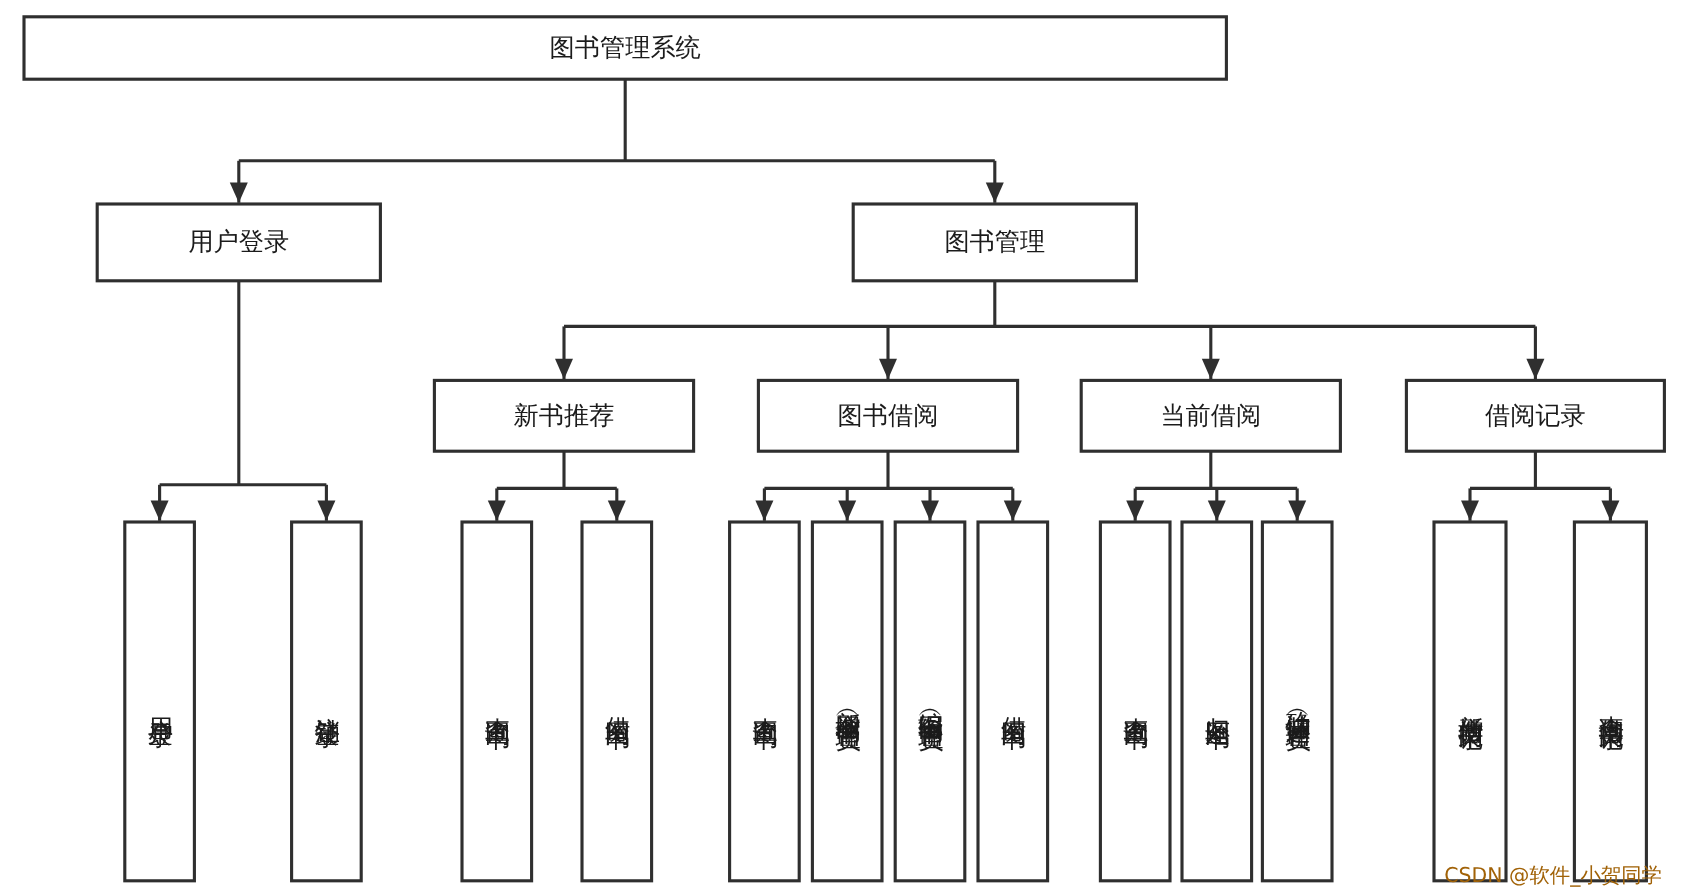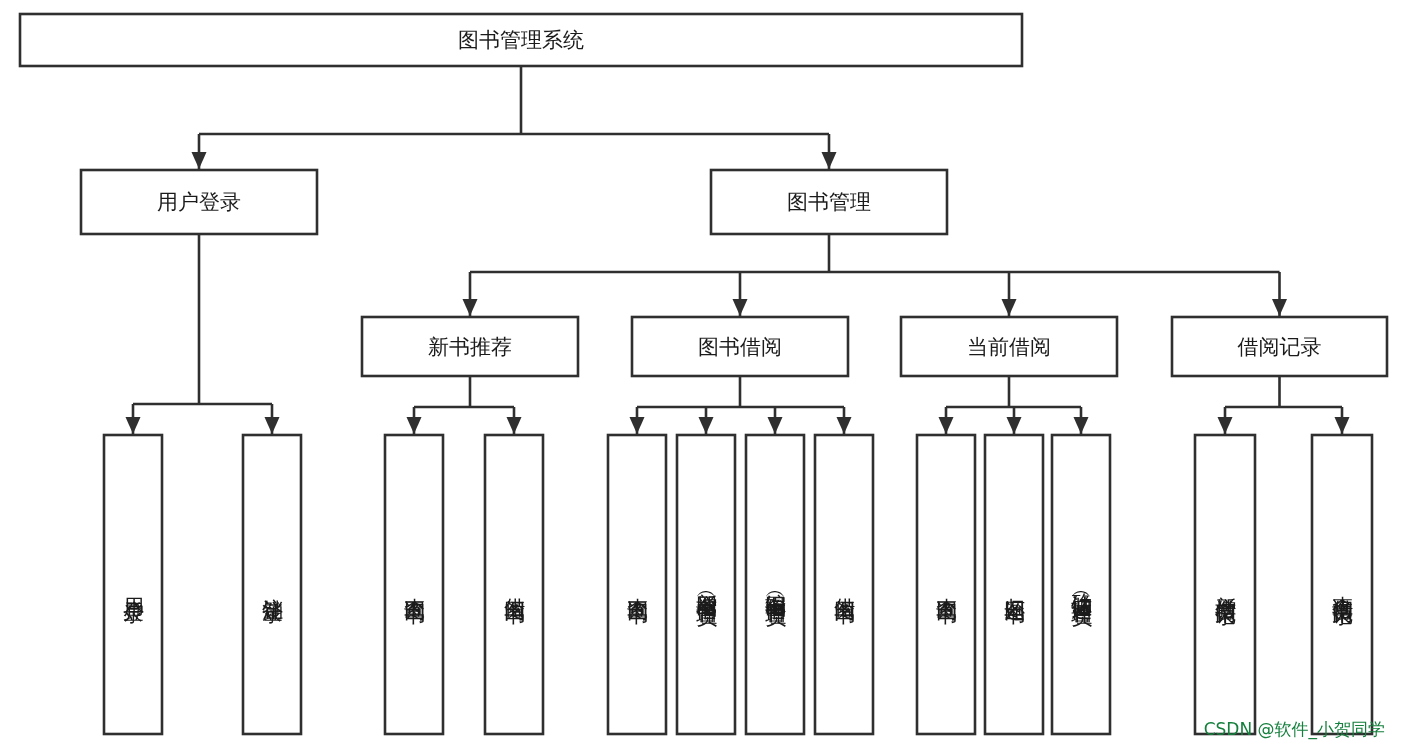--- a/index.html
+++ b/index.html
@@ -59,21 +59,21 @@
     justify-content: center;
     white-space: nowrap;
     pointer-events: none;
   }
   .watermark {
     position: absolute;
     right: 10px;
     bottom: 6px;
     font-family: "DejaVu Sans", "Liberation Sans", sans-serif;
     font-size: 17px;
-    color: #15803d;
+    color: #a16207;
     white-space: nowrap;
   }
 </style>
 </head>
 <body>
 
 <div id="stage">
   <svg id="diagram" viewBox="0 0 1405 747">
     <g id="links-layer">
         <line x1="521" y1="66" x2="521" y2="134" class="link-line"></line>

